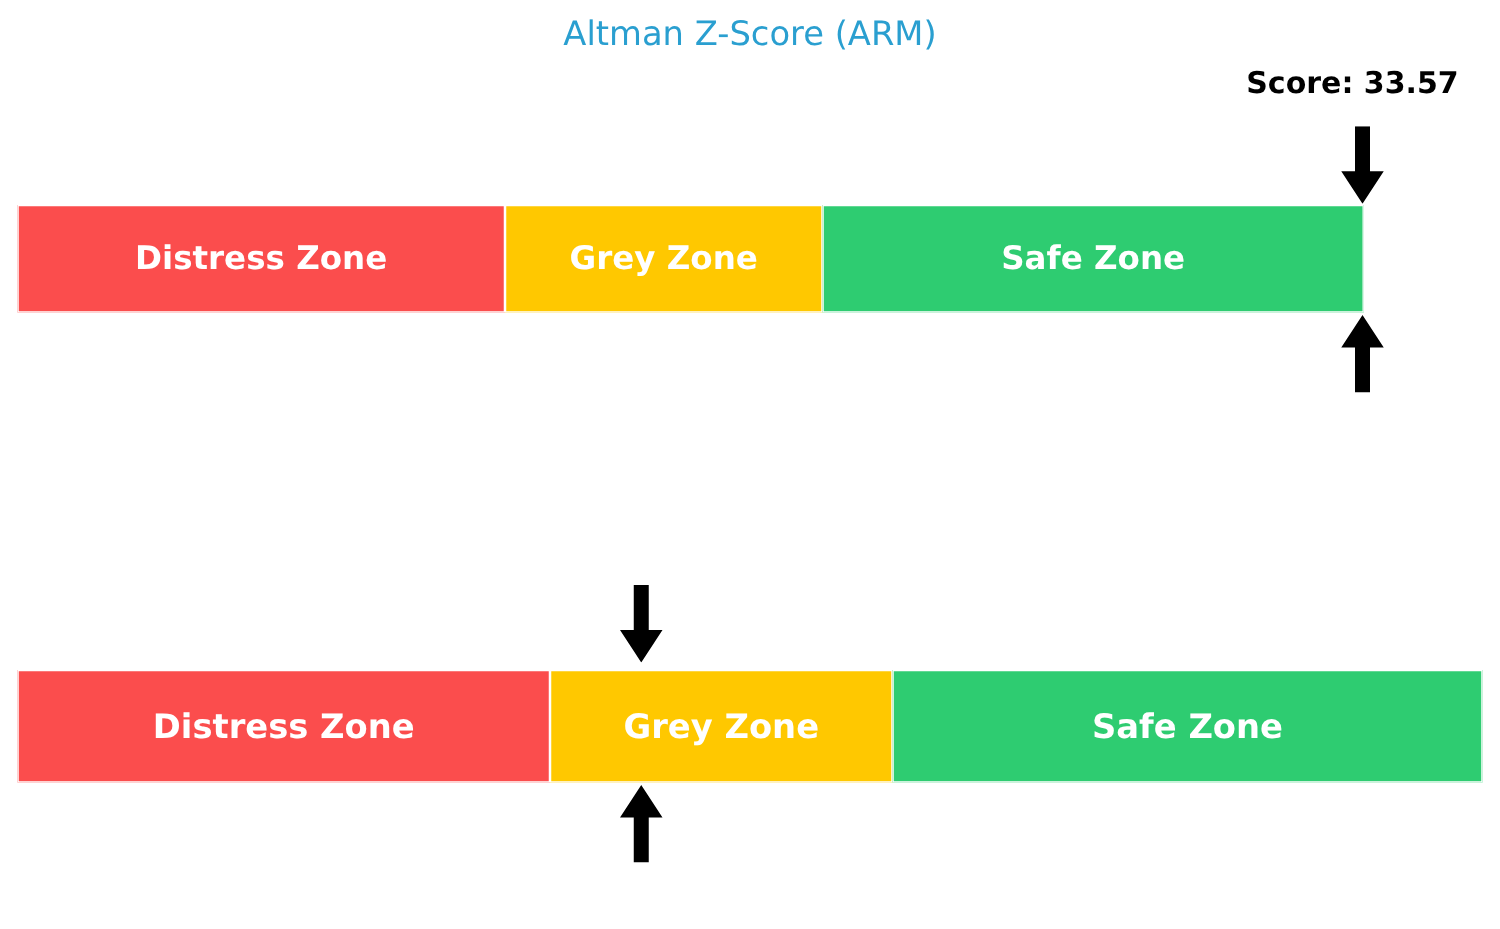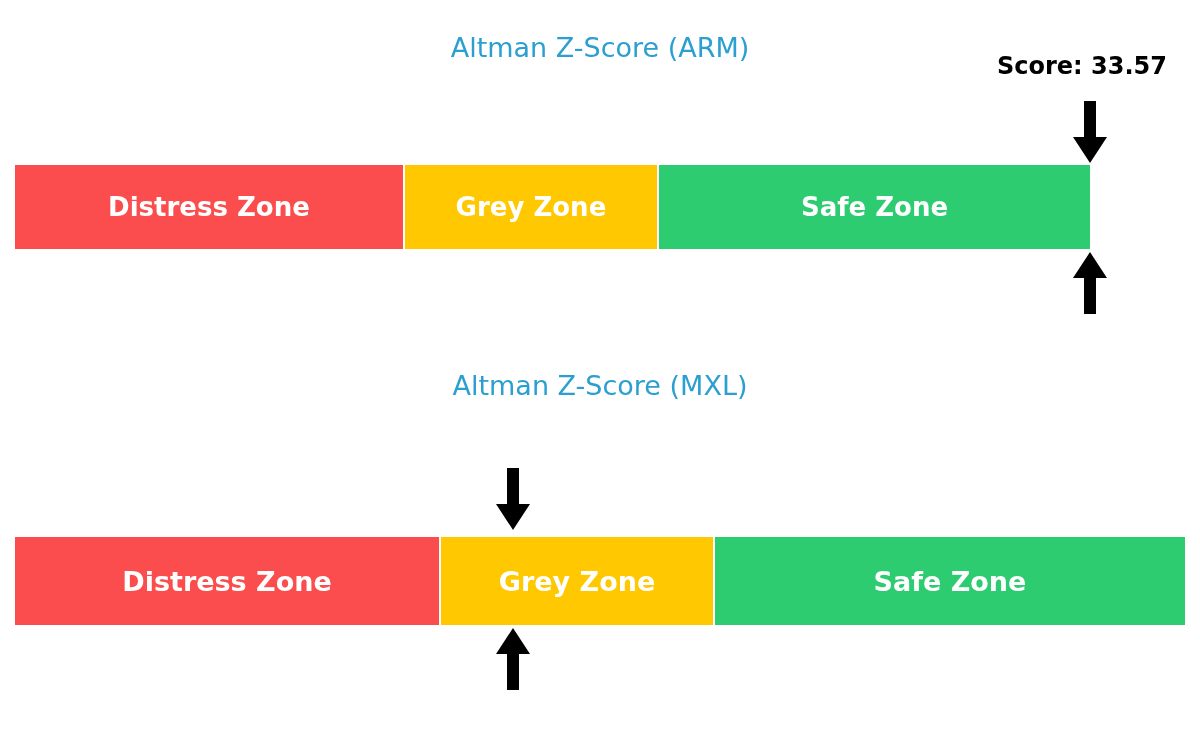--- a/index.html
+++ b/index.html
@@ -66,21 +66,21 @@
     line-height: 1;
   }
 
   .arrow {
     position: absolute;
     display: block;
   }
 
   
   #panel-arm { top: 0; height: 360px; }
-  #title-arm { top: 12px; margin-top: 20px; }
+  #title-arm { top: 12px; }
   #score-arm { top: 52px; left: 997px; }
 
   #bar-arm { left: 14px; top: 164px; width: 1077px; height: 86px; }
   #bar-arm .zone-label { font-size: 26px; }
 
   #arrow-down-arm { left: 1071px; top: 101px; width: 38px; height: 62px; }
   #arrow-up-arm   { left: 1071px; top: 252px; width: 38px; height: 62px; }
 
   
   #panel-mxl { top: 360px; height: 383px; }
@@ -119,21 +119,20 @@
   </div>
 
   <svg class="arrow" id="arrow-up-arm" viewBox="0 0 38 62" xmlns="http://www.w3.org/2000/svg">
     <polygon points="19,0 36,26 25,26 25,62 13,62 13,26 2,26" fill="#000000"></polygon>
   </svg>
 
 </div>
 
 <div class="panel" id="panel-mxl">
 
-  <div class="chart-title" id="title-mxl">Altman Z-Score (MXL)</div>
 
 
   <svg class="arrow" id="arrow-down-mxl" viewBox="0 0 38 62" xmlns="http://www.w3.org/2000/svg">
     <polygon points="13,0 25,0 25,36 36,36 19,62 2,36 13,36" fill="#000000"></polygon>
   </svg>
 
   <div class="zone-bar" id="bar-mxl">
     <div class="zone-seg" style="width:36.35%; background:#fb4d4d;">
       <span class="zone-label">Distress Zone</span>
     </div>

